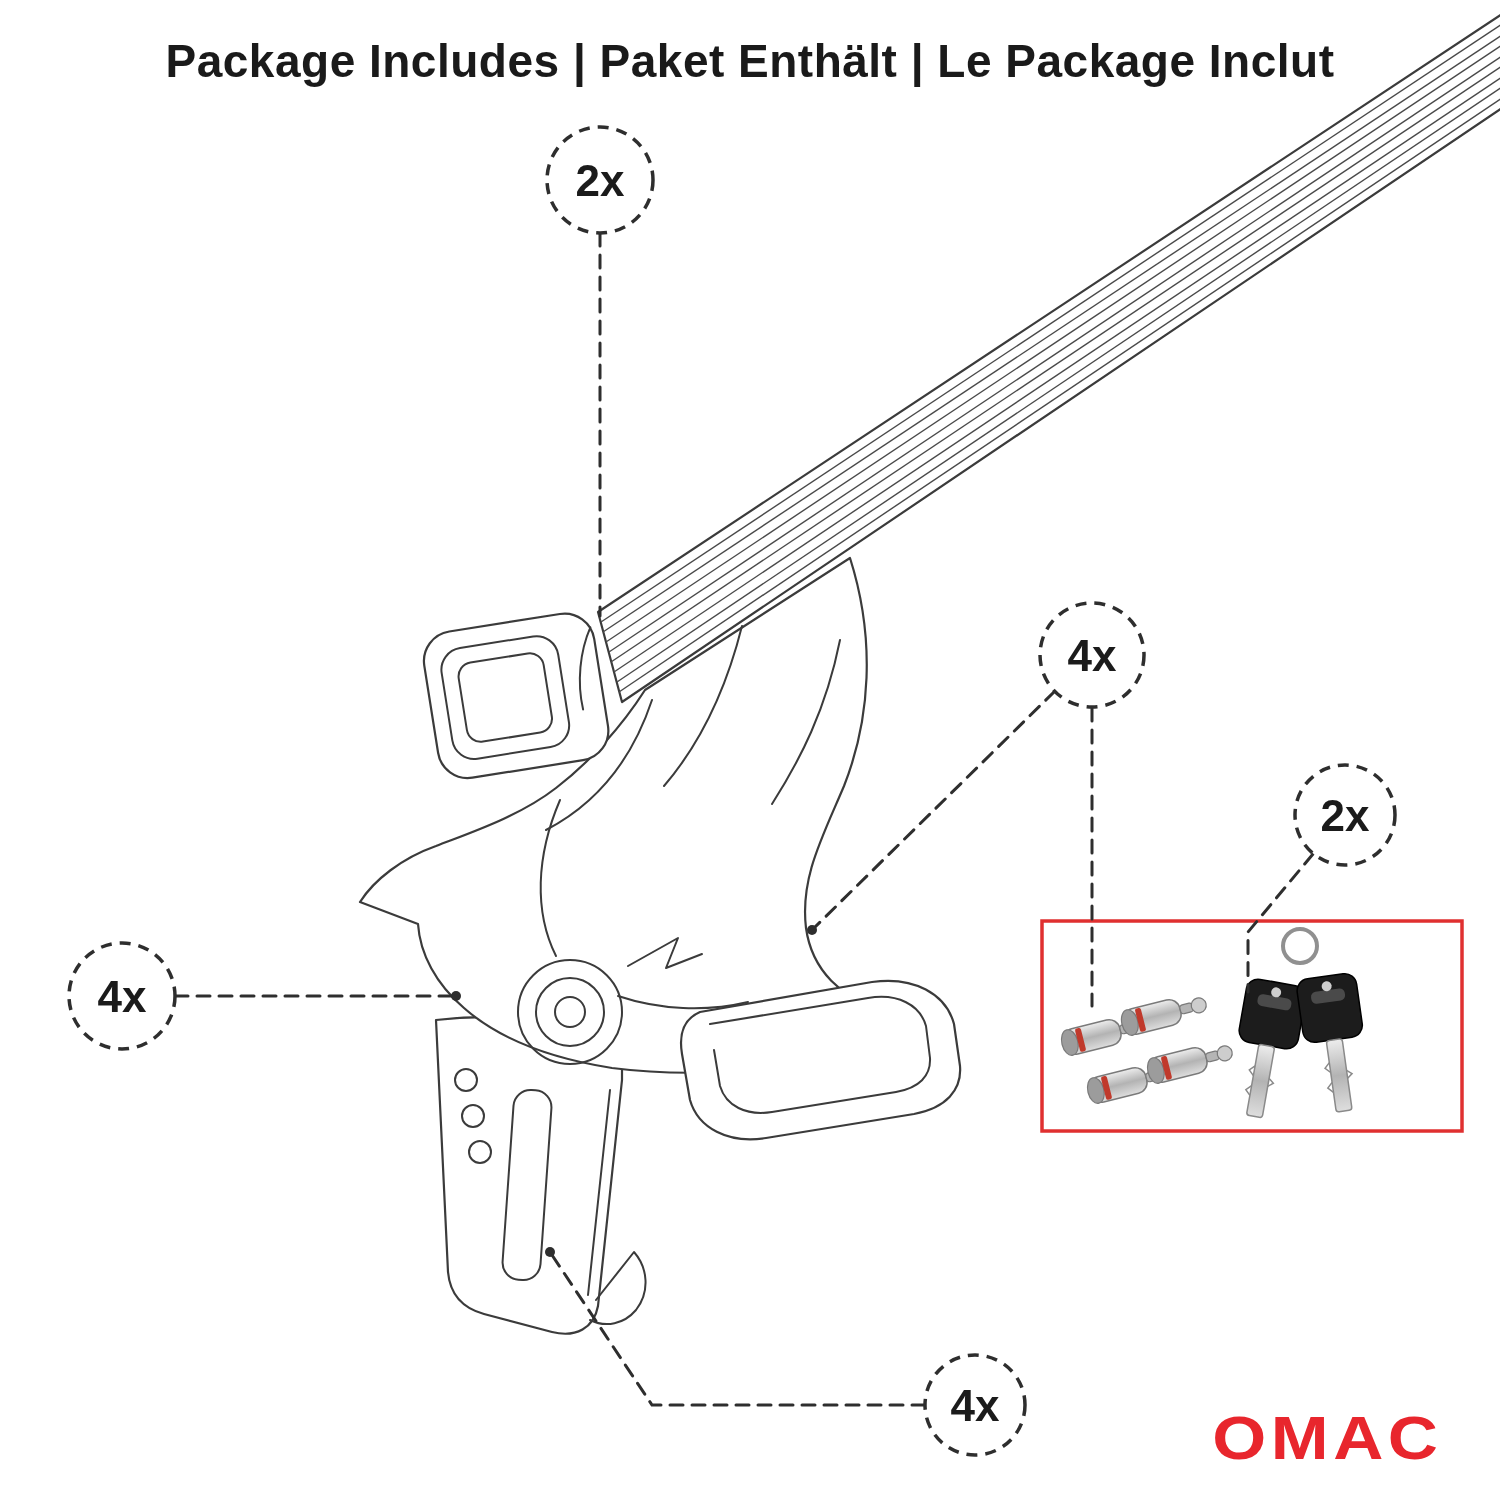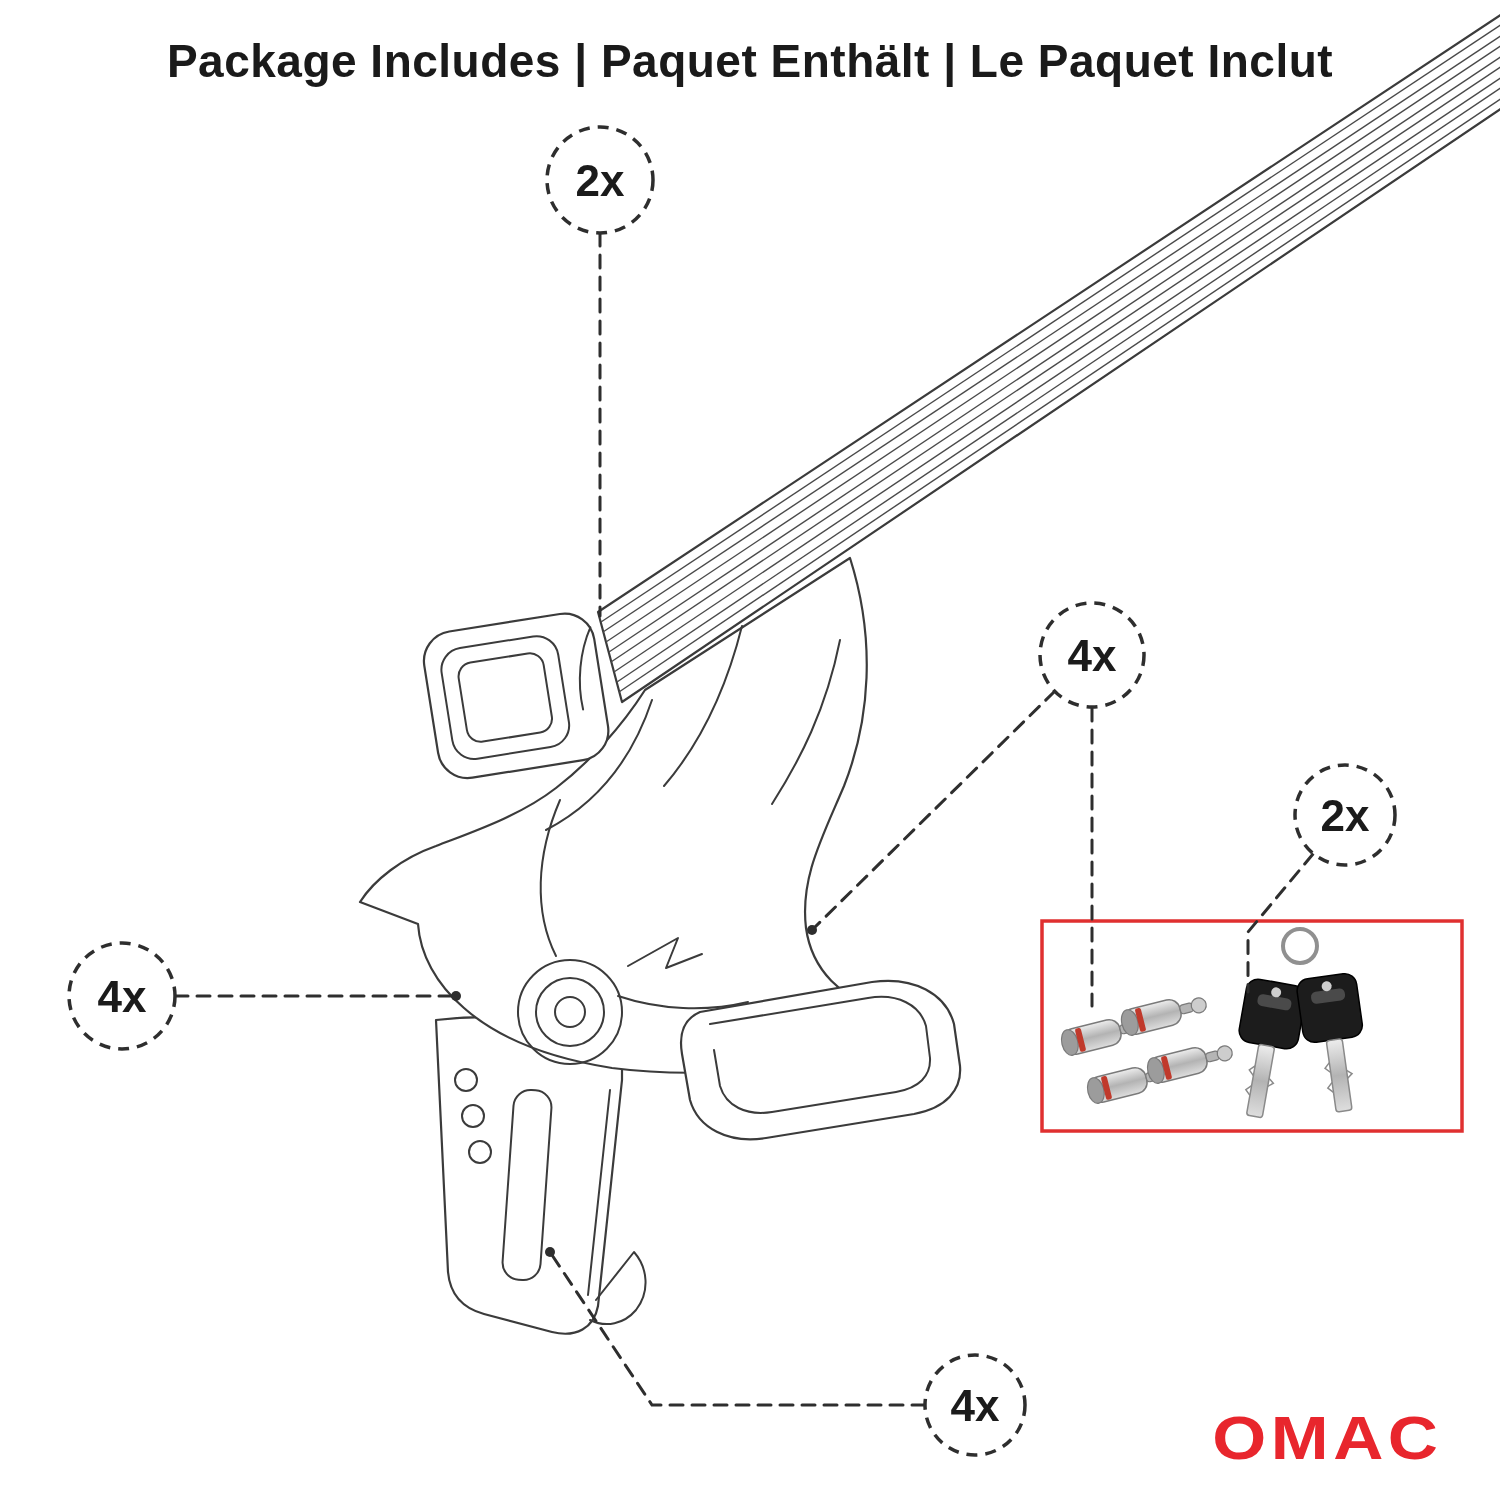--- a/index.html
+++ b/index.html
@@ -24,21 +24,21 @@
   .callout-circle{fill:#ffffff;stroke:#2e2e2e;stroke-width:3.5;stroke-dasharray:11 8;}
   .callout-text{font-family:"Liberation Sans",sans-serif;font-size:44px;font-weight:700;fill:#1b1b1b;text-anchor:middle;}
   .dot{fill:#2e2e2e;stroke:none;}
   .redbox{fill:#ffffff;stroke:#e03030;stroke-width:3.5;}
 </style>
 </head>
 <body>
 
 <div class="canvas">
 
-  <h1 class="title">Package Includes | Paquet Enthält | Le Paquet Inclut</h1>
+  <h1 class="title">Package Includes | Paket Enthält | Le Package Inclut</h1>
 
   <svg class="diagram" width="1500" height="1500" viewBox="0 0 1500 1500">
     <defs>
       <linearGradient id="metal" x1="0" y1="0" x2="0" y2="1">
         <stop offset="0" stop-color="#ededed"></stop>
         <stop offset="0.5" stop-color="#b3b3b3"></stop>
         <stop offset="1" stop-color="#dedede"></stop>
       </linearGradient>
 
       <g id="lock-cyl">

